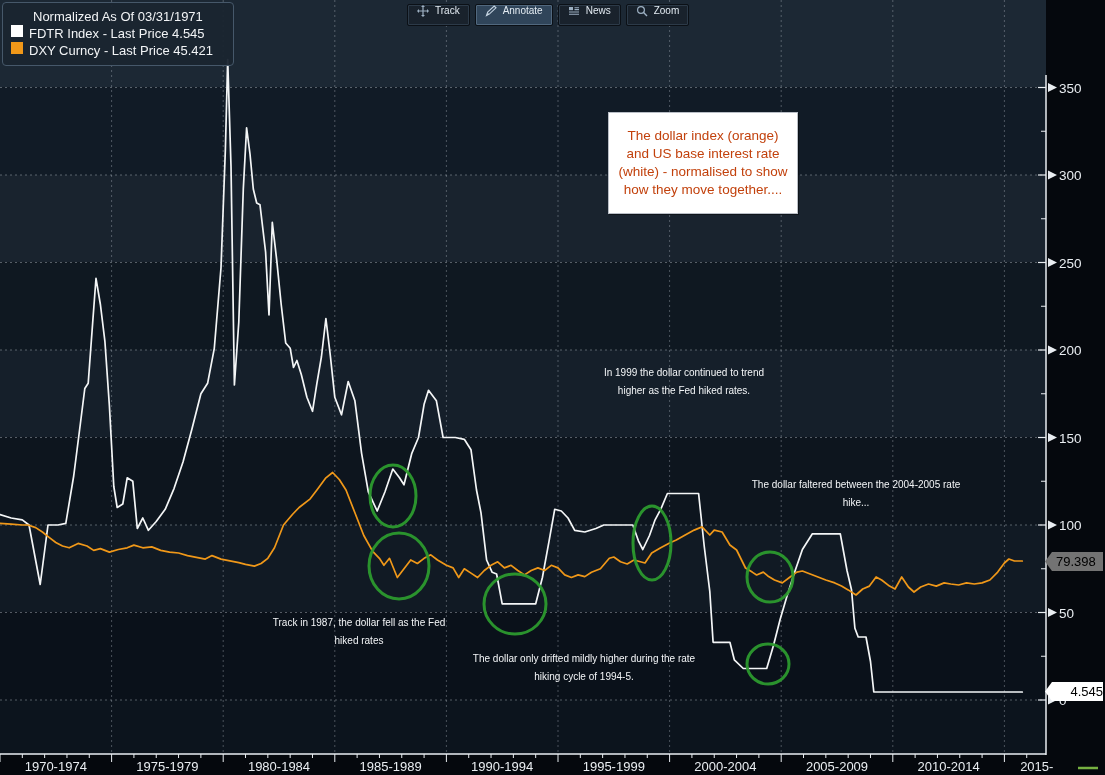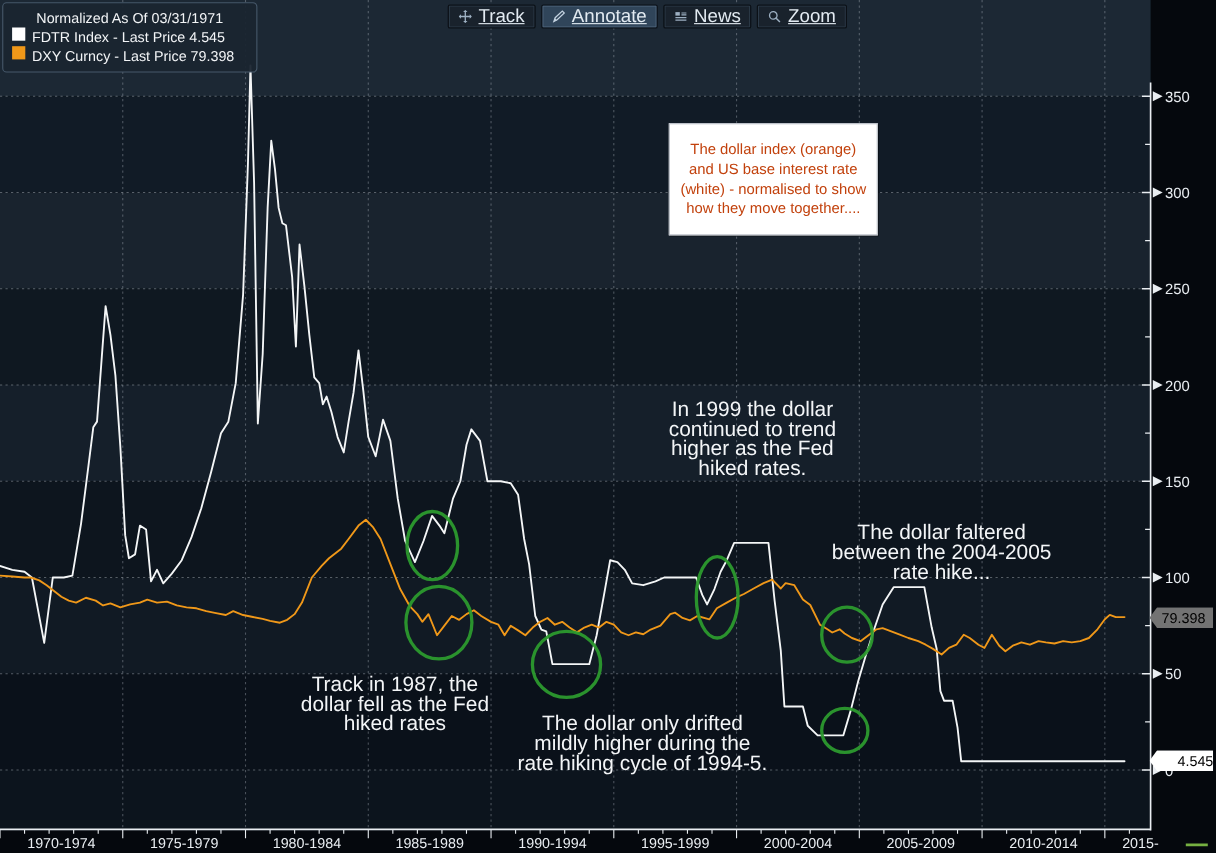--- a/index.html
+++ b/index.html
@@ -10,28 +10,28 @@
   
   .legend{position:absolute;left:2px;top:2px;width:232px;box-sizing:border-box;
           background:rgba(26,37,48,.95);border:1px solid #46586a;border-radius:4px;
           padding:5px 0 6px 8px;color:#f2f4f6;font-size:13px;line-height:17px;z-index:5;}
   .legend-title{padding-left:22px;}
   .legend-row{display:flex;align-items:flex-start;}
   .swatch{width:12px;height:12px;margin-right:6px;flex:0 0 auto;}
 
   
   .toolbar{position:absolute;left:407px;top:4px;display:flex;gap:5px;z-index:6;}
-  .tbtn{display:flex;align-items:center;gap:6px;height:20px;padding:0 9px;
+  .tbtn{display:flex;gap:6px;height:20px;padding:0 9px;
         background:#19222c;border:1px solid #0b1016;box-shadow:inset 0 0 0 1px #2c3a48;
-        color:#e3ebf2;font-size:17px;border-radius:2px;cursor:default;text-decoration:underline;}
+        color:#e3ebf2;font-size:10px;border-radius:2px;cursor:default;}
   .tbtn.active{background:#30455a;box-shadow:inset 0 0 0 1px #51687e;}
   .tbtn svg{display:block;}
 
   
-  .anno{position:absolute;color:#f3f5f7;font-size:19px;line-height:18px;
+  .anno{position:absolute;color:#f3f5f7;font-size:10px;line-height:18px;
         text-align:center;z-index:4;}
   .note-box{position:absolute;left:608px;top:112px;width:190px;box-sizing:border-box;
         background:#ffffff;color:#c2410c;border:1px solid #b9bec6;
         font-size:13.5px;line-height:18px;text-align:center;
         padding:14px 8px;z-index:4;box-shadow:1px 1px 0 rgba(0,0,0,.4);}
 
   
   .bubble{position:absolute;left:1045px;width:58px;height:19px;line-height:19px;
           font-size:13px;color:#000;padding-left:11px;box-sizing:border-box;z-index:5;
           clip-path:polygon(12% 0,100% 0,100% 100%,12% 100%,0 50%);}
@@ -172,21 +172,21 @@
     </svg>
 
   <div class="legend">
     <div class="legend-title">Normalized As Of 03/31/1971</div>
     <div class="legend-row">
       <span class="swatch" style="background:#ffffff"></span>
       <span>FDTR Index - Last Price 4.545</span>
     </div>
     <div class="legend-row">
       <span class="swatch" style="background:#f09819"></span>
-      <span>DXY Curncy - Last Price 79.398</span>
+      <span>DXY Curncy - Last Price 45.421</span>
     </div>
   </div>
 
   <div class="toolbar">
     <div class="tbtn">
       <svg width="12" height="12" viewBox="0 0 12 12">
         <path d="M6 1v10M1 6h10" stroke="#9db0c2" stroke-width="1.2" fill="none"></path>
         <path d="M6 0l2 2H4zM6 12l2-2H4zM0 6l2-2v4zM12 6l-2-2v4z" fill="#9db0c2"></path>
       </svg>
       <span>Track</span>

